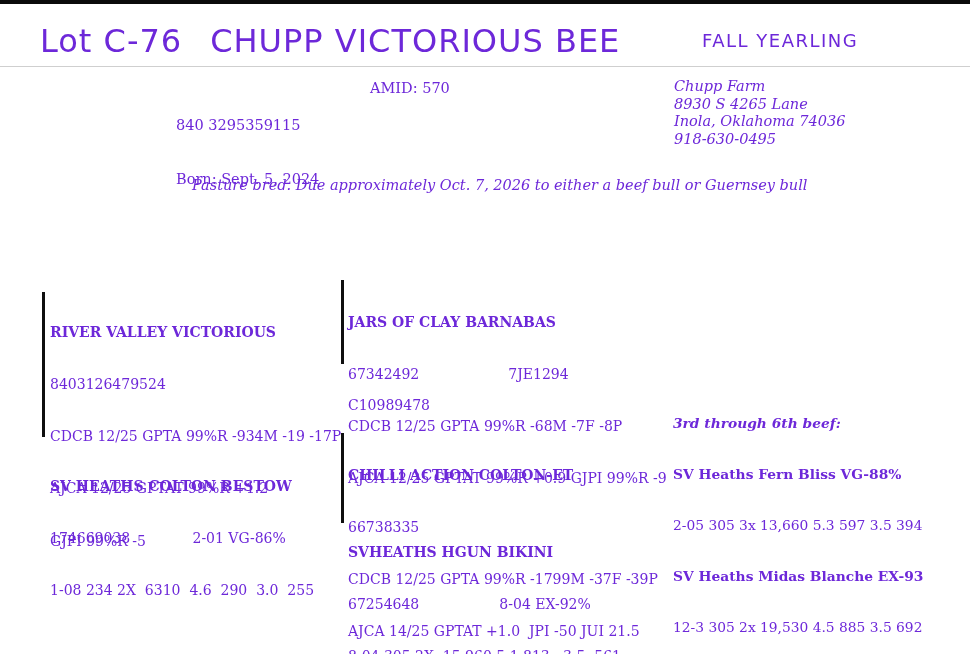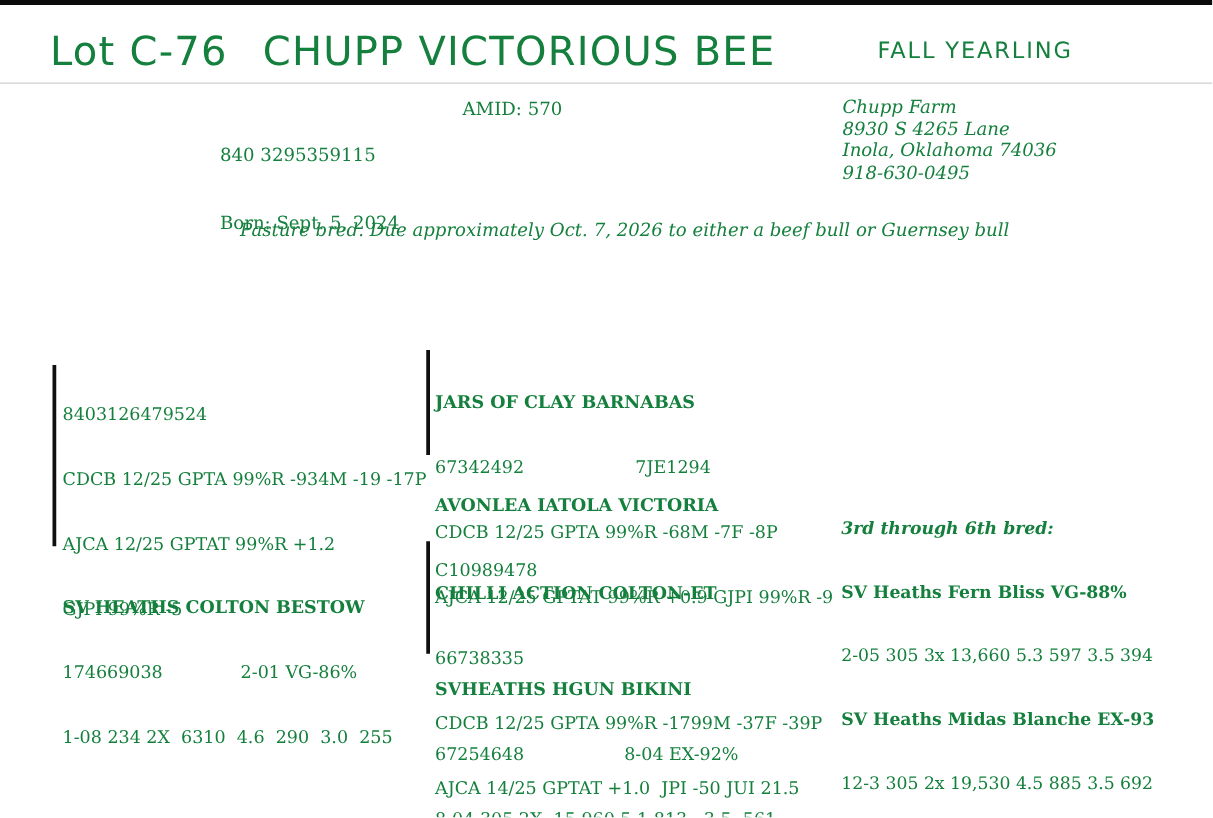--- a/index.html
+++ b/index.html
@@ -1,21 +1,21 @@
 <!DOCTYPE html>
 <html><head>
 <meta charset="utf-8">
 <style>
   html,body{margin:0;padding:0;background:#ffffff;}
   .page{
     position:relative;
     width:970px;height:654px;
     background:#ffffff;
     font-family:"DejaVu Serif","Liberation Serif",serif;
-    color:#15803d;
+    color:#6d28d9;
     overflow:hidden;
   }
   .top-border{
     position:absolute;left:0;top:0;width:970px;height:4px;background:#0a0a0a;
   }
   .header-rule{
     position:absolute;left:0;top:66px;width:970px;height:1px;background:#cfcfcf;
   }
   .title-row{
     position:absolute;left:40px;top:22px;width:900px;
@@ -91,41 +91,41 @@
     <div>918-630-0495</div>
   </div>
 
   <div class="breeding-note">Pasture bred. Due approximately Oct. 7, 2026 to either a beef bull or Guernsey bull</div>
 
   <div class="vbar" style="left:42px;top:292px;height:145px;"></div>
   <div class="vbar" style="left:341px;top:280px;height:84px;"></div>
   <div class="vbar" style="left:341px;top:433px;height:90px;"></div>
 
   <div class="ped-block" style="left:50px;top:289px;">
+    <div class="ped-name">RIVER VALLEY VICTORIOUS</div>
     <div>8403126479524</div>
     <div>CDCB 12/25 GPTA 99%R -934M -19 -17P</div>
     <div>AJCA 12/25 GPTAT 99%R +1.2</div>
     <div>GJPI 99%R -5</div>
   </div>
 
   <div class="ped-block" style="left:50px;top:443px;">
     <div class="ped-name">SV HEATHS COLTON BESTOW</div>
     <div>174669038              2-01 VG-86%</div>
     <div>1-08 234 2X  6310  4.6  290  3.0  255</div>
   </div>
 
   <div class="ped-block" style="left:348px;top:279px;">
     <div class="ped-name">JARS OF CLAY BARNABAS</div>
     <div>67342492                    7JE1294</div>
     <div>CDCB 12/25 GPTA 99%R -68M -7F -8P</div>
     <div>AJCA 12/25 GPTAT 99%R +0.9 GJPI 99%R -9</div>
   </div>
 
   <div class="ped-block" style="left:348px;top:362px;">
-    <div class="ped-name">AVONLEA IATOLA VICTORIA</div>
     <div>C10989478</div>
   </div>
 
   <div class="ped-block" style="left:348px;top:432px;">
     <div class="ped-name">CHILLI ACTION COLTON-ET</div>
     <div>66738335</div>
     <div>CDCB 12/25 GPTA 99%R -1799M -37F -39P</div>
     <div>AJCA 14/25 GPTAT +1.0  JPI -50 JUI 21.5</div>
   </div>
 
@@ -134,21 +134,21 @@
     <div>67254648                  8-04 EX-92%</div>
     <div>8-04 305 2X  15,960 5.1 813   3.5  561</div>
     
     
     
     
     
   </div>
 
   <div class="dams-block">
-    <div class="dams-heading">3rd through 6th bred:</div>
+    <div class="dams-heading">3rd through 6th beef:</div>
     <div class="dam-name">SV Heaths Fern Bliss VG-88%</div>
     <div class="dam-record">2-05 305 3x 13,660 5.3 597 3.5 394</div>
     <div class="dam-name">SV Heaths Midas Blanche EX-93</div>
     <div class="dam-record">12-3 305 2x 19,530 4.5 885 3.5 692</div>
     
     
     
     
     
     

